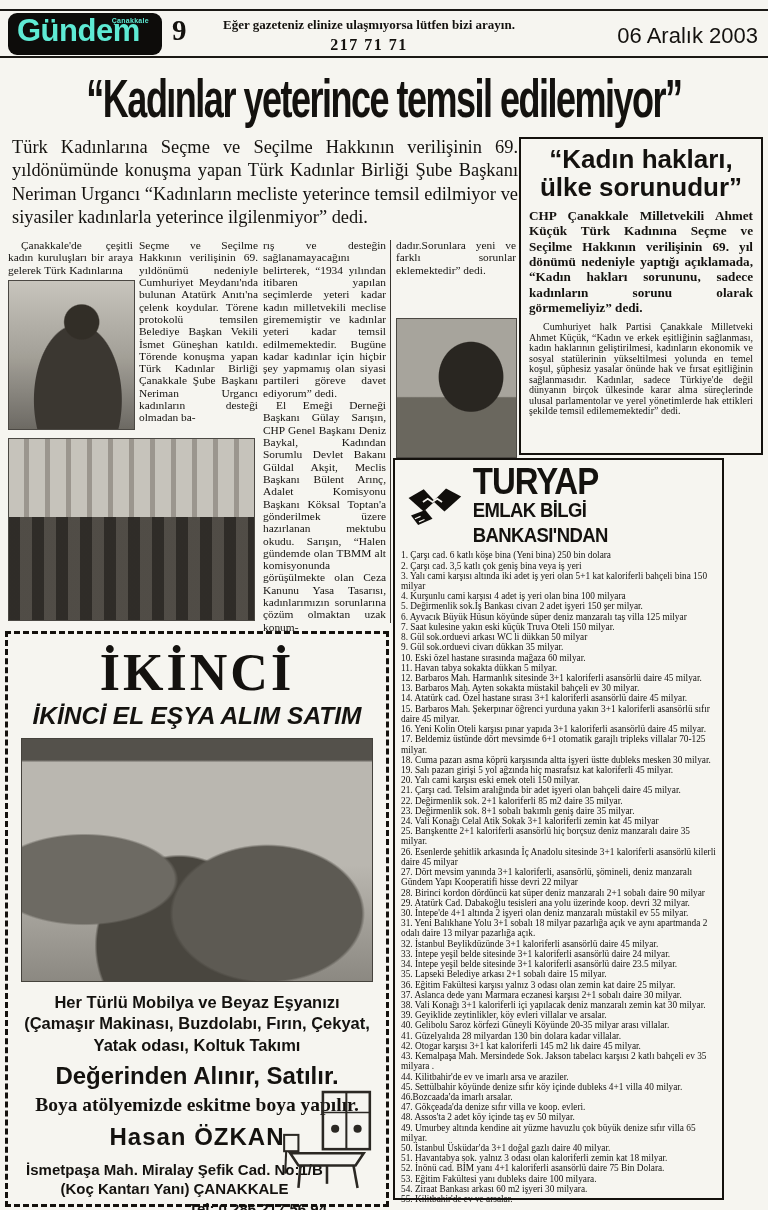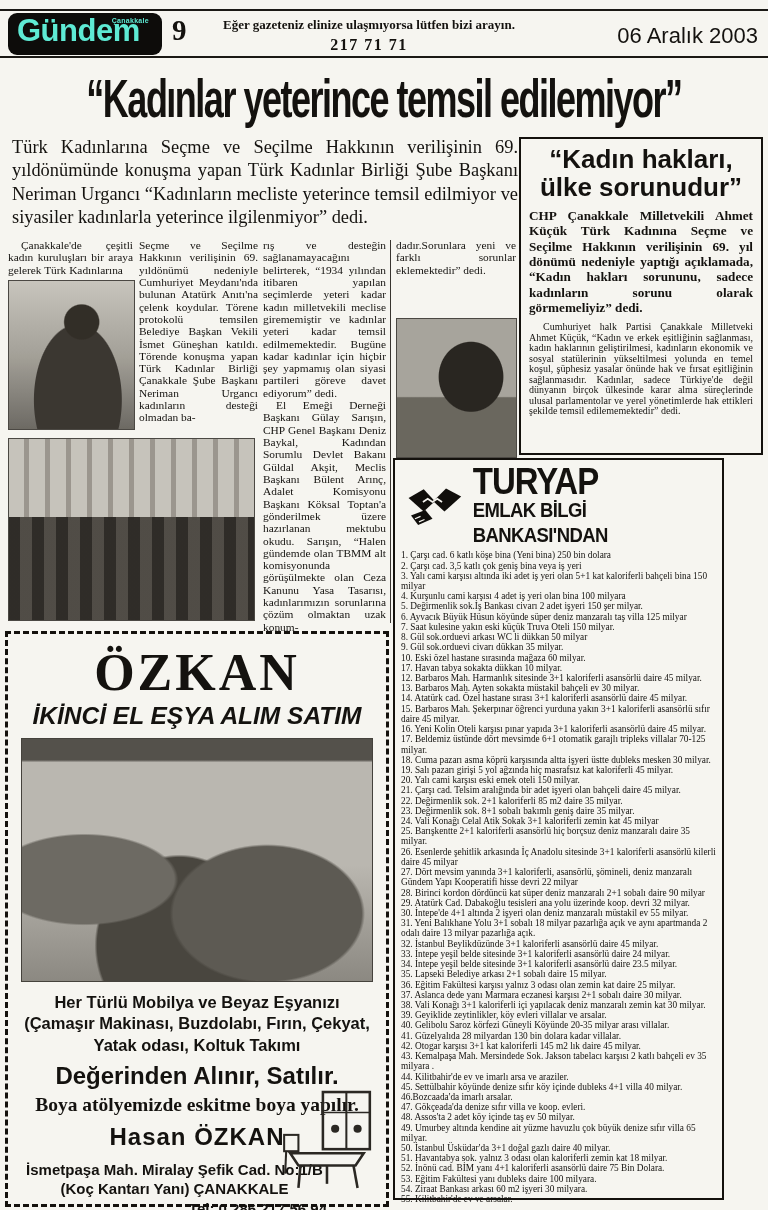--- a/index.html
+++ b/index.html
@@ -146,21 +146,21 @@
   <div class="photo photo-podium"></div>
 
   <aside class="sidebar">
     <h2>“Kadın hakları,
 ülke sorunudur”</h2>
     <p class="s-lead">CHP Çanakkale Milletvekili Ahmet Küçük Türk Kadınına Seçme ve Seçilme Hakkının verilişinin 69. yıl dönümü nedeniyle yaptığı açıklamada, “Kadın hakları sorununu, sadece kadınların sorunu olarak görmemeliyiz” dedi.</p>
     <p class="s-body">Cumhuriyet halk Partisi Çanakkale Milletveki Ahmet Küçük, “Kadın ve erkek eşitliğinin sağlanması, kadın haklarının geliştirilmesi, kadınların ekonomik ve sosyal statülerinin yükseltilmesi yolunda en temel koşul, şüphesiz yasalar önünde hak ve fırsat eşitliğinin sağlanmasıdır. Kadınlar, sadece Türkiye'de değil dünyanın birçok ülkesinde karar alma süreçlerinde ulusal parlamentolar ve yerel yönetimlerde hak ettikleri şekilde temsil edilememektedir” dedi.</p>
   </aside>
 
   <section class="ozkan">
-    <h2 class="ozkan-title">ÖZKAN</h2>
+    <h2 class="ozkan-title">İKİNCİ</h2>
     <div class="ozkan-sub">İKİNCİ EL EŞYA ALIM SATIM</div>
     <div class="ozkan-photo"></div>
     <div class="ozkan-line1">Her Türlü Mobilya ve Beyaz Eşyanızı (Çamaşır Makinası, Buzdolabı, Fırın, Çekyat, Yatak odası, Koltuk Takımı</div>
     <div class="ozkan-line2">Değerinden Alınır, Satılır.</div>
     <div class="ozkan-line3">Boya atölyemizde eskitme boya yapılır.</div>
     <div class="ozkan-owner">Hasan ÖZKAN</div>
     <div class="ozkan-address">
       <div>İsmetpaşa Mah. Miralay Şefik Cad. No:1/B</div>
       <div>(Koç Kantarı Yanı) ÇANAKKALE</div>
       <div class="addr-tel">Tel: 0 286 217 56 94</div>
@@ -198,21 +198,21 @@
         <div class="listing-item">1. Çarşı cad. 6 katlı köşe bina (Yeni bina) 250 bin dolara</div>
         <div class="listing-item">2. Çarşı cad. 3,5 katlı çok geniş bina veya iş yeri</div>
         <div class="listing-item">3. Yalı cami karşısı altında iki adet iş yeri olan 5+1 kat kaloriferli bahçeli bina 150 milyar</div>
         <div class="listing-item">4. Kurşunlu cami karşısı 4 adet iş yeri olan bina 100 milyara</div>
         <div class="listing-item">5. Değirmenlik sok.İş Bankası civarı 2 adet işyeri 150 şer milyar.</div>
         <div class="listing-item">6. Ayvacık Büyük Hüsun köyünde süper deniz manzaralı taş villa 125 milyar</div>
         <div class="listing-item">7. Saat kulesine yakın eski küçük Truva Oteli 150 milyar.</div>
         <div class="listing-item">8. Gül sok.orduevi arkası WC li dükkan 50 milyar</div>
         <div class="listing-item">9. Gül sok.orduevi civarı dükkan 35 milyar.</div>
         <div class="listing-item">10. Eski özel hastane sırasında mağaza 60 milyar.</div>
-        <div class="listing-item">17. Havan tabya sokakta dükkan 10 milyar.</div>
+        <div class="listing-item">11. Havan tabya sokakta dükkan 5 milyar.</div>
         <div class="listing-item">12. Barbaros Mah. Harmanlık sitesinde 3+1 kaloriferli asansörlü daire 45 milyar.</div>
         <div class="listing-item">13. Barbaros Mah. Ayten sokakta müstakil bahçeli ev 30 milyar.</div>
         <div class="listing-item">14. Atatürk cad. Özel hastane sırası 3+1 kaloriferli asansörlü daire 45 milyar.</div>
         <div class="listing-item">15. Barbaros Mah. Şekerpınar öğrenci yurduna yakın 3+1 kaloriferli asansörlü sıfır daire 45 milyar.</div>
         <div class="listing-item">16. Yeni Kolin Oteli karşısı pınar yapıda 3+1 kaloriferli asansörlü daire 45 milyar.</div>
         <div class="listing-item">17. Beldemiz üstünde dört mevsimde 6+1 otomatik garajlı tripleks villalar 70-125 milyar.</div>
         <div class="listing-item">18. Cuma pazarı asma köprü karşısında altta işyeri üstte dubleks mesken 30 milyar.</div>
         <div class="listing-item">19. Salı pazarı girişi 5 yol ağzında hiç masrafsız kat kaloriferli 45 milyar.</div>
         <div class="listing-item">20. Yalı cami karşısı eski emek oteli 150 milyar.</div>
         <div class="listing-item">21. Çarşı cad. Telsim aralığında bir adet işyeri olan bahçeli daire 45 milyar.</div>

